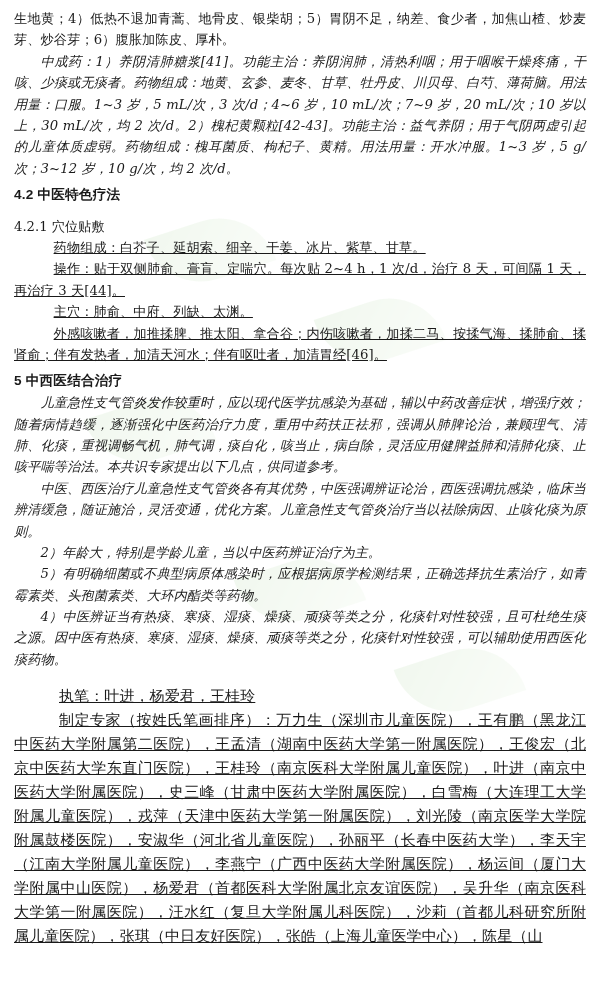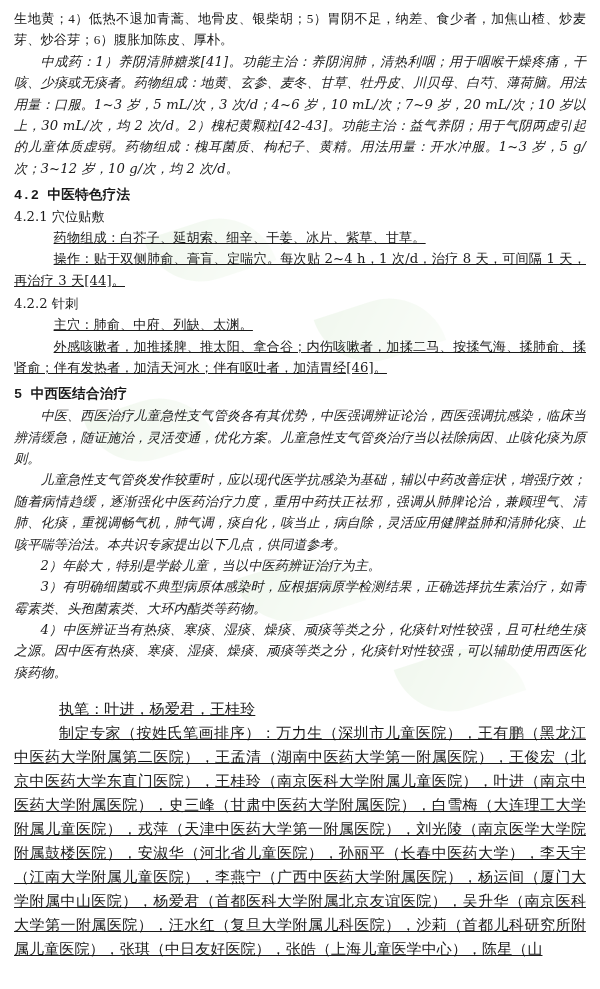--- a/index.html
+++ b/index.html
@@ -54,31 +54,30 @@
   .indent {
     text-indent: 2em;
     font-style: italic;
   }
   .indent3 {
     text-indent: 3em;
     text-decoration: underline;
   }
   .noindent {
     text-indent: 0;
-    font-family: Liberation Serif, serif;
   }
   h2.sec {
     margin: 7px 0 2px 0;
     font-size: 13.6px;
     font-weight: bold;
-    font-family: Liberation Mono, monospace;
+    font-family: Liberation Sans, sans-serif;
     letter-spacing: 0.2px;
   }
   h3.subsec {
-    margin: 4px 0 1px 0;
+    margin: 14px 0 1px 0;
     font-size: 13.2px;
     font-weight: normal;
     font-family: "DejaVu Serif", "Liberation Serif", serif;
   }
   .block {
     margin-bottom: 0px;
   }
   .gap {
     height: 14px;
   }
@@ -107,34 +106,33 @@
 
     <h2 class="sec">
       <span>4.2</span>
       <span>中医特色疗法</span>
     </h2>
 
     <h3 class="subsec">4.2.1 穴位贴敷</h3>
     <p class="indent3">药物组成：白芥子、延胡索、细辛、干姜、冰片、紫草、甘草。</p>
     <p class="indent3">操作：贴于双侧肺俞、膏肓、定喘穴。每次贴 2~4 h，1 次/d，治疗 8 天，可间隔 1 天，再治疗 3 天[44]。</p>
 
-    <h3 class="subsec">4.2.2 针刺</h3>
     <p class="indent3">主穴：肺俞、中府、列缺、太渊。</p>
 
     <p class="indent3">外感咳嗽者，加推揉脾、推太阳、拿合谷；内伤咳嗽者，加揉二马、按揉气海、揉肺俞、揉肾俞；伴有发热者，加清天河水；伴有呕吐者，加清胃经[46]。</p>
 
     <h2 class="sec">
       <span>5</span>
       <span>中西医结合治疗</span>
     </h2>
 
+    <p class="indent">儿童急性支气管炎发作较重时，应以现代医学抗感染为基础，辅以中药改善症状，增强疗效；随着病情趋缓，逐渐强化中医药治疗力度，重用中药扶正祛邪，强调从肺脾论治，兼顾理气、清肺、化痰，重视调畅气机，肺气调，痰自化，咳当止，病自除，灵活应用健脾益肺和清肺化痰、止咳平喘等治法。本共识专家提出以下几点，供同道参考。</p>
     <p class="indent">中医、西医治疗儿童急性支气管炎各有其优势，中医强调辨证论治，西医强调抗感染，临床当辨清缓急，随证施治，灵活变通，优化方案。儿童急性支气管炎治疗当以祛除病因、止咳化痰为原则。</p>
-    <p class="indent">儿童急性支气管炎发作较重时，应以现代医学抗感染为基础，辅以中药改善症状，增强疗效；随着病情趋缓，逐渐强化中医药治疗力度，重用中药扶正祛邪，强调从肺脾论治，兼顾理气、清肺、化痰，重视调畅气机，肺气调，痰自化，咳当止，病自除，灵活应用健脾益肺和清肺化痰、止咳平喘等治法。本共识专家提出以下几点，供同道参考。</p>
     <p class="indent">2）年龄大，特别是学龄儿童，当以中医药辨证治疗为主。</p>
-    <p class="indent">3）有明确细菌或不典型病原体感染时，应根据病原学检测结果，正确选择抗生素治疗，如青霉素类、头孢菌素类、大环内酯类等药物。</p>
+    <p class="indent">5）有明确细菌或不典型病原体感染时，应根据病原学检测结果，正确选择抗生素治疗，如青霉素类、头孢菌素类、大环内酯类等药物。</p>
     <p class="indent">4）中医辨证当有热痰、寒痰、湿痰、燥痰、顽痰等类之分，化痰针对性较强，且可杜绝生痰之源。因中医有热痰、寒痰、湿痰、燥痰、顽痰等类之分，化痰针对性较强，可以辅助使用西医化痰药物。</p>
 
     <div class="gap"></div>
 
     <div class="credits">
       <p class="indent3">执笔：叶进，杨爱君，王桂玲</p>
       <p class="indent3"><span>制定专家（按姓氏笔画排序）：</span><span>万力生（深圳市儿童医院），王有鹏（黑龙江中医药大学附属第二医院），王孟清（湖南中医药大学第一附属医院），王俊宏（北京中医药大学东直门医院），王桂玲（南京医科大学附属儿童医院），叶进（南京中医药大学附属医院），史三峰（甘肃中医药大学附属医院），白雪梅（大连理工大学附属儿童医院），戎萍（天津中医药大学第一附属医院），刘光陵（南京医学大学院附属鼓楼医院），安淑华（河北省儿童医院），孙丽平（长春中医药大学），李天宇（江南大学附属儿童医院），李燕宁（广西中医药大学附属医院），杨运间（厦门大学附属中山医院），杨爱君（首都医科大学附属北京友谊医院），吴升华（南京医科大学第一附属医院），汪水红（复旦大学附属儿科医院），沙莉（首都儿科研究所附属儿童医院），张琪（中日友好医院），张皓（上海儿童医学中心），陈星（山</span></p>
     </div>
 
   </div>

